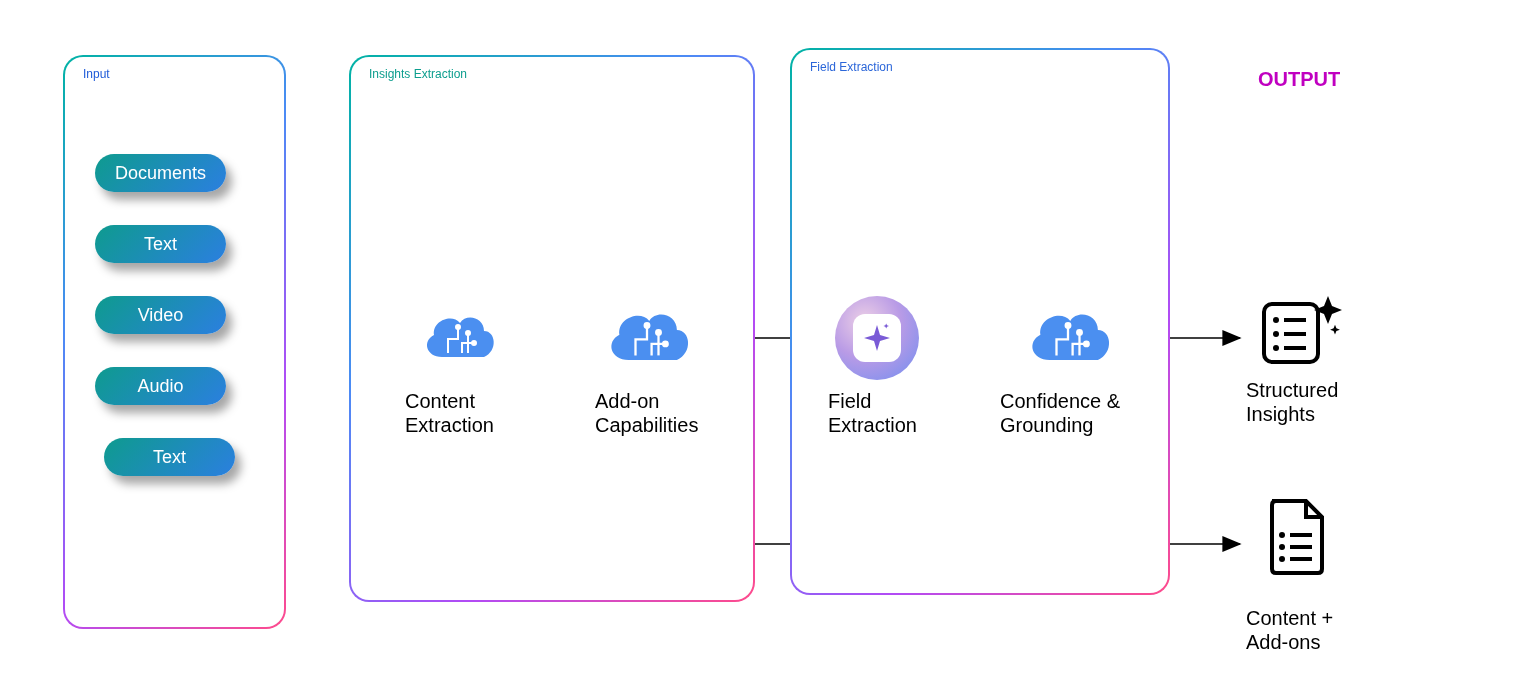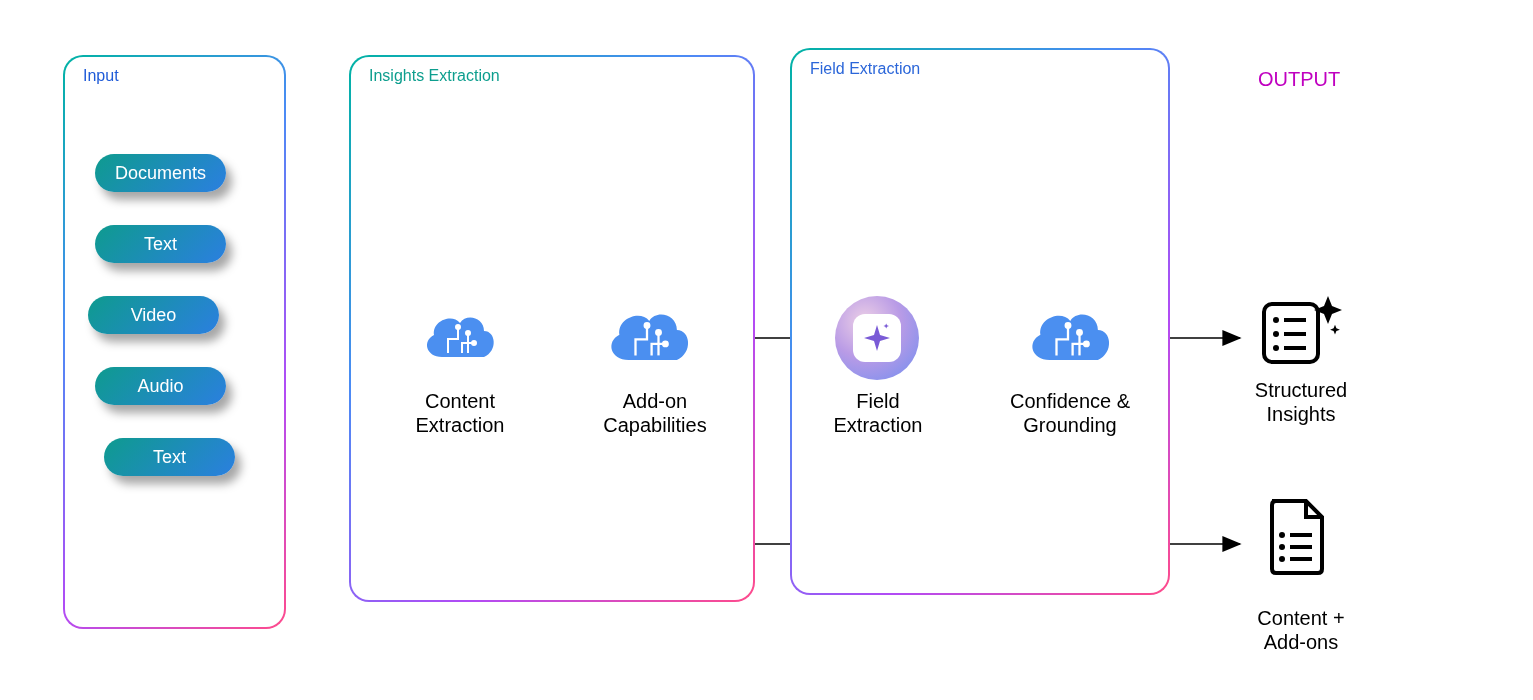--- a/index.html
+++ b/index.html
@@ -1,28 +1,28 @@
 <!DOCTYPE html>
 <html><head>
 <meta charset="utf-8">
 <style>
   html,body{margin:0;padding:0;background:#fff;font-family:"Segoe UI",Arial,sans-serif;color:#000}
   .stage{position:relative;width:1533px;height:700px}
   .panel{position:absolute;border:2px solid transparent;border-radius:20px;background:
     linear-gradient(#fff,#fff) padding-box,
     linear-gradient(135deg,#00b3a4 0%,#4b8bf5 35%,#b24bf5 70%,#ff4b8b 100%) border-box}
-  .title{position:absolute;top:10px;left:18px;font-size:16px}
+  .title{position:absolute;top:10px;left:18px;font-size:12px}
   .t-input{color:#1f5bd8}
   .t-ce{color:#0d9e8e}
   .t-fe{color:#2b66d9}
-  .output-hdr{position:absolute;font-size:20px;font-weight:400;color:#c000c0}
+  .output-hdr{position:absolute;font-size:20px;font-weight:700;color:#c000c0}
   .pill{position:absolute;width:131px;height:38px;border-radius:19px;color:#fff;font-size:18px;display:flex;align-items:center;justify-content:center;
     background:linear-gradient(135deg,#0e9b8e 0%,#2b7fe0 100%);
     box-shadow:6px 8px 10px rgba(0,0,0,.35)}
-  .node-label{position:absolute;text-align:center;font-size:20px;line-height:1.2}
+  .node-label{position:absolute;text-align:left;font-size:20px;line-height:1.2}
   .cloud-icon{position:absolute}
   .sparkle-badge{position:absolute;width:84px;height:84px;border-radius:50%;
     background:radial-gradient(circle at 35% 30%,#eccfe6 0%,#b99be6 45%,#6f8df0 100%);
     display:flex;align-items:center;justify-content:center}
   .sparkle-inner{width:48px;height:48px;border-radius:12px;background:#fff;display:flex;align-items:center;justify-content:center}
   svg{display:block}
 </style>
 </head>
 <body>
 
@@ -48,21 +48,21 @@
     <line x1="654" y1="447" x2="654" y2="544" stroke="#000" stroke-width="1.6"></line>
 
     <line x1="459" y1="544" x2="1240" y2="544" stroke="#000" stroke-width="1.6" marker-end="url(#ah)"></line>
   </svg>
 
   <div class="panel" style="left:63px;top:55px;width:219px;height:570px">
     <div class="title t-input">Input</div>
   </div>
   <div class="pill" style="left:95px;top:154px">Documents</div>
   <div class="pill" style="left:95px;top:225px">Text</div>
-  <div class="pill" style="left:88px;top:296px">Video</div>
+  <div class="pill" style="left:95px;top:296px">Video</div>
   <div class="pill" style="left:95px;top:367px">Audio</div>
   <div class="pill" style="left:104px;top:438px">Text</div>
 
   <div class="panel" style="left:349px;top:55px;width:402px;height:543px">
     <div class="title t-ce">Insights Extraction</div>
   </div>
 
   <div class="panel" style="left:790px;top:48px;width:376px;height:543px">
     <div class="title t-fe">Field Extraction</div>
   </div>

